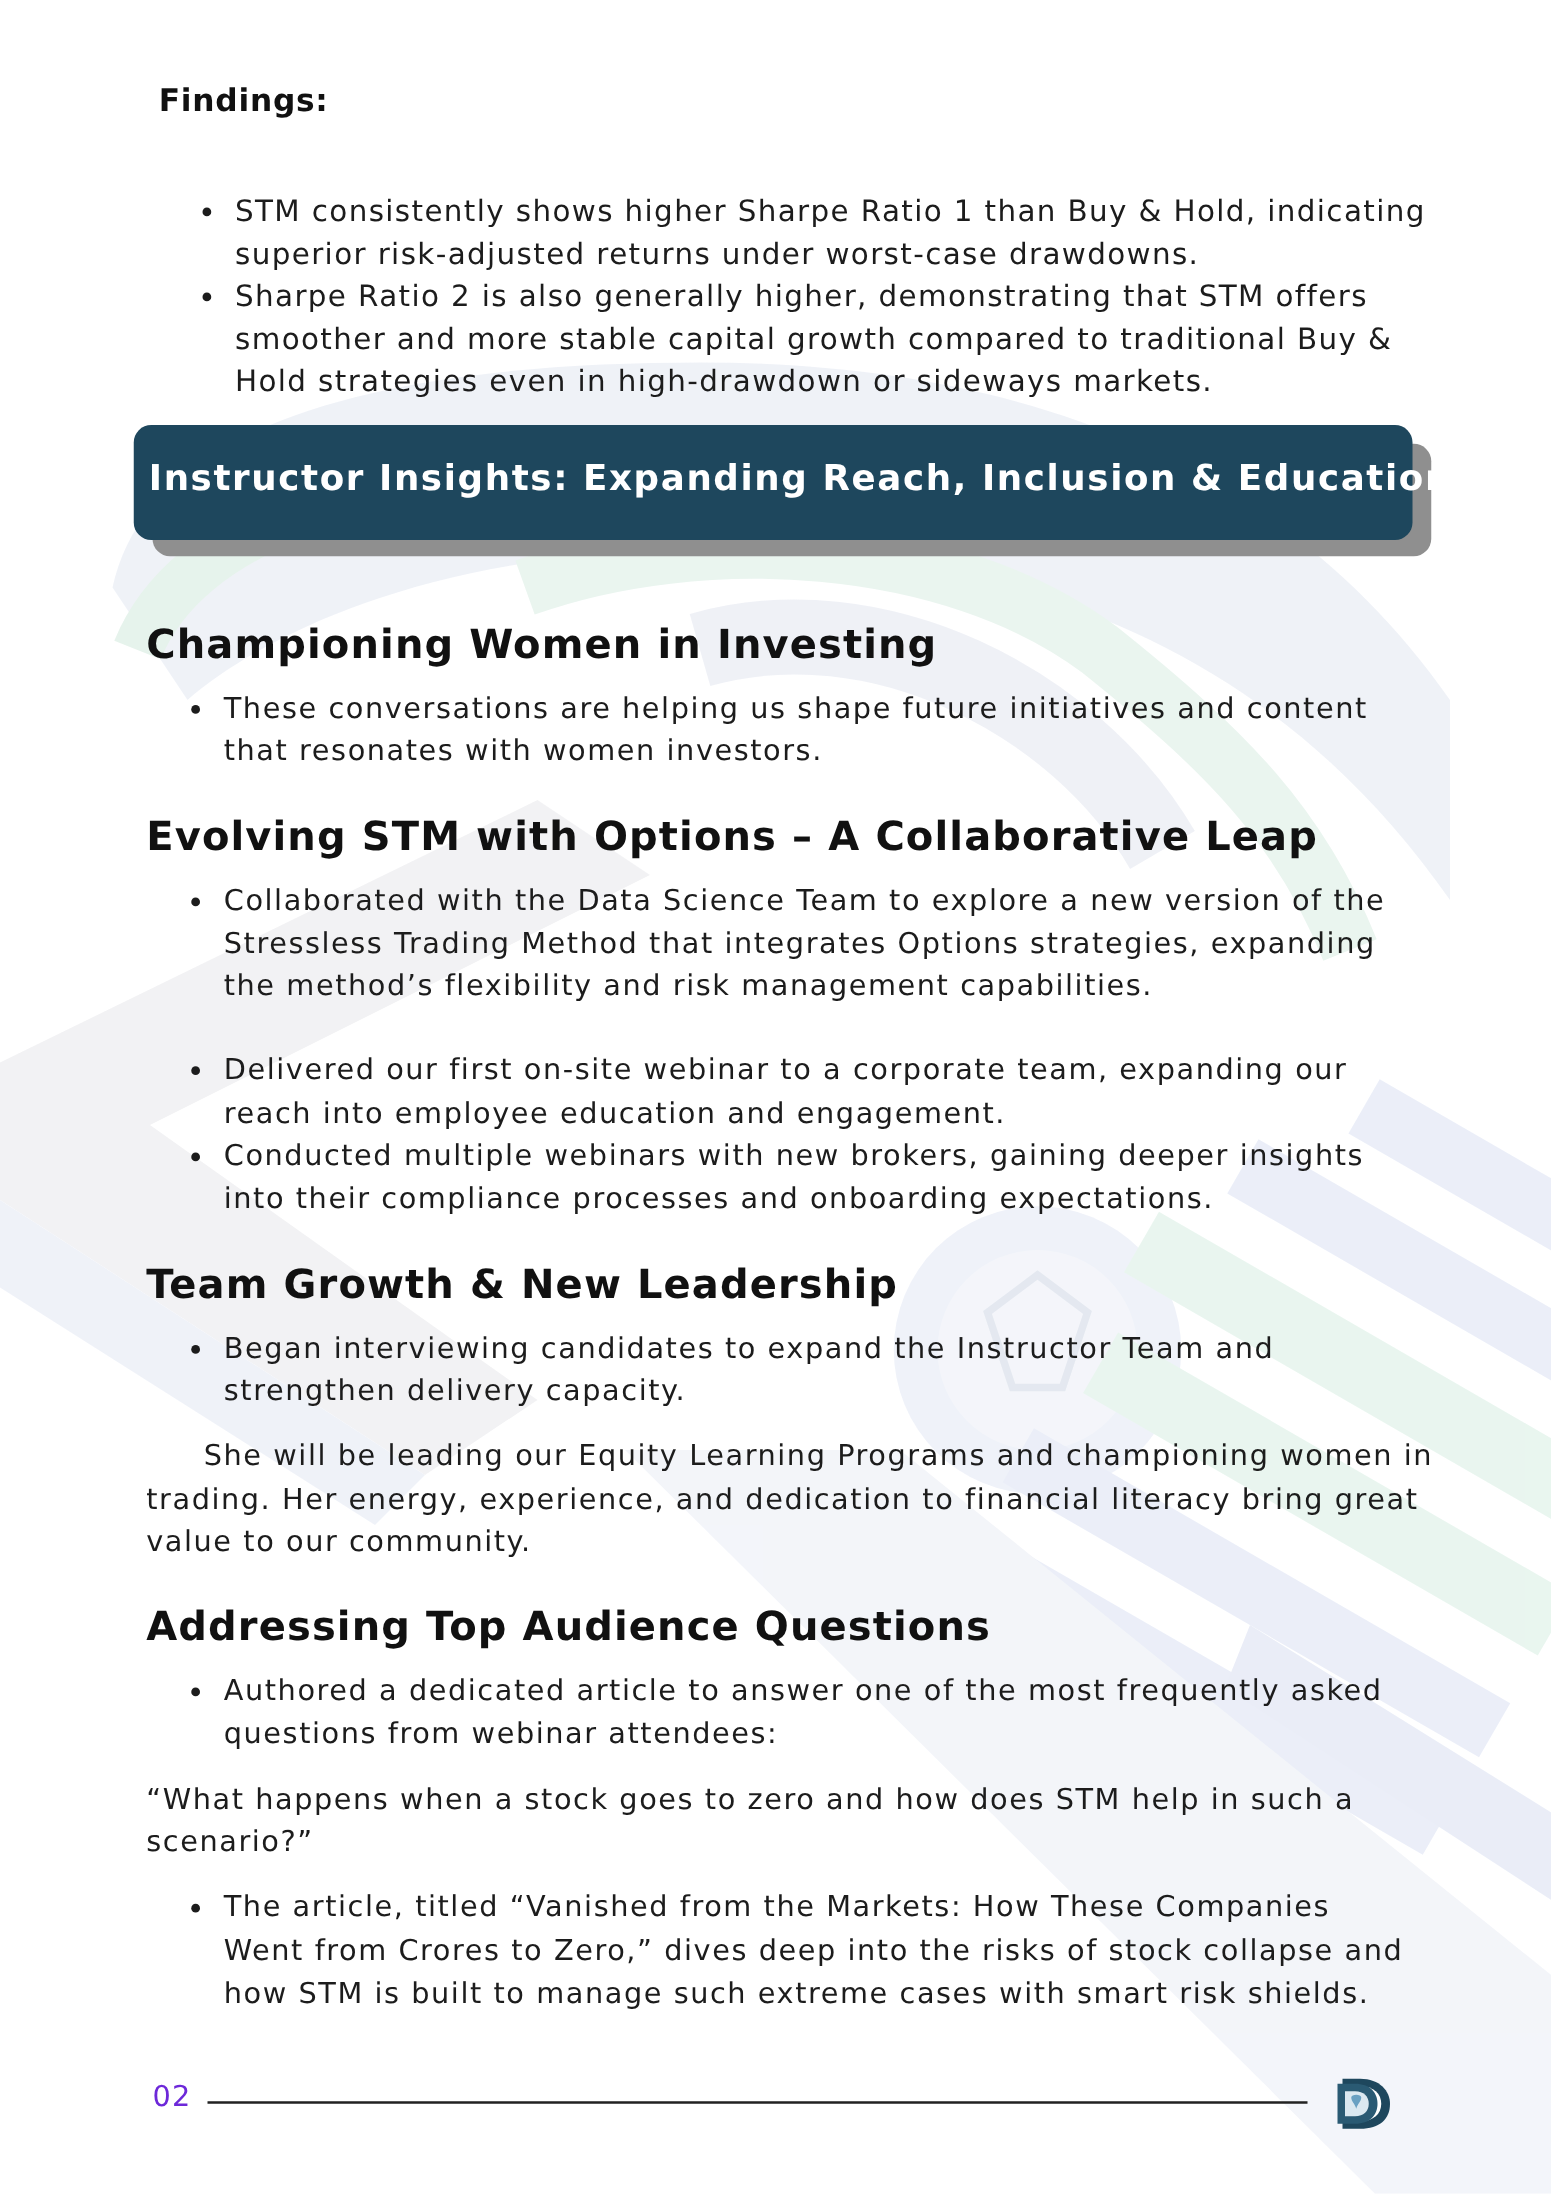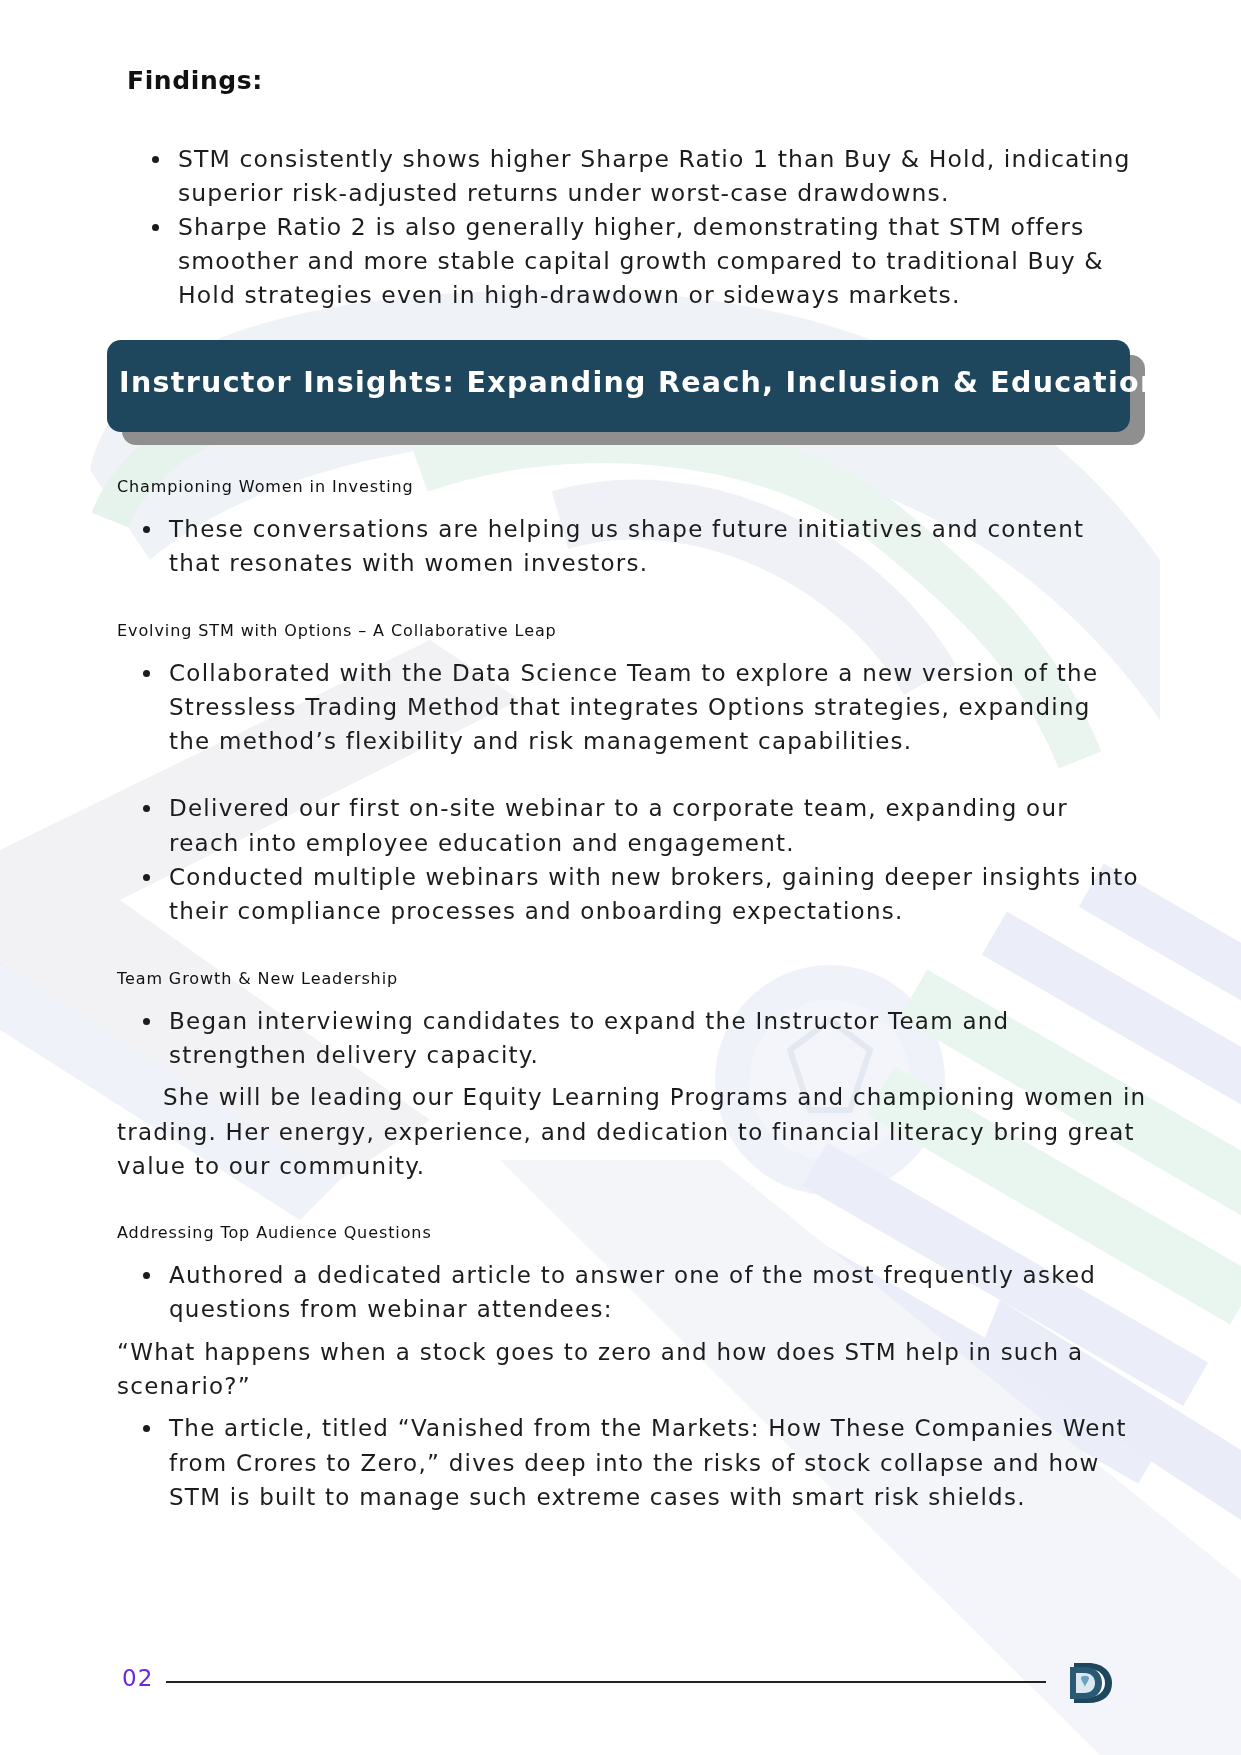--- a/index.html
+++ b/index.html
@@ -32,21 +32,21 @@
     position: absolute;
     left: 127px;
     top: 66px;
     font-size: 25px;
     font-weight: bold;
     letter-spacing: 0.6px;
     color: #111;
   }
   ul.bullets {
     list-style: none;
-    margin: 8px;
+    margin: 18px;
     padding: 0;
   }
   ul.bullets li {
     position: relative;
     padding-left: 44px;
   }
   ul.bullets li::before {
     content: "";
     position: absolute;
     left: 18px;
@@ -100,25 +100,26 @@
     position: absolute;
     left: 117px;
     top: 470px;
     width: 1030px;
     font-size: 23px;
     line-height: 34.3px;
     letter-spacing: 1.25px;
   }
   .section { margin-bottom: 33px; }
   .section-title {
-    font-size: 16px;
-    font-weight: normal;
+    font-size: 32px;
+    font-weight: bold;
     letter-spacing: 0.9px;
     color: #111;
     line-height: 34px;
+    margin-top: 28px;
   }
   .content ul.bullets li::before { top: 14px; }
   .plain-para {
     margin: 0;
   }
   .plain-para.indent { text-indent: 46px; }
 
   .footer {
     position: absolute;
     left: 122px;

